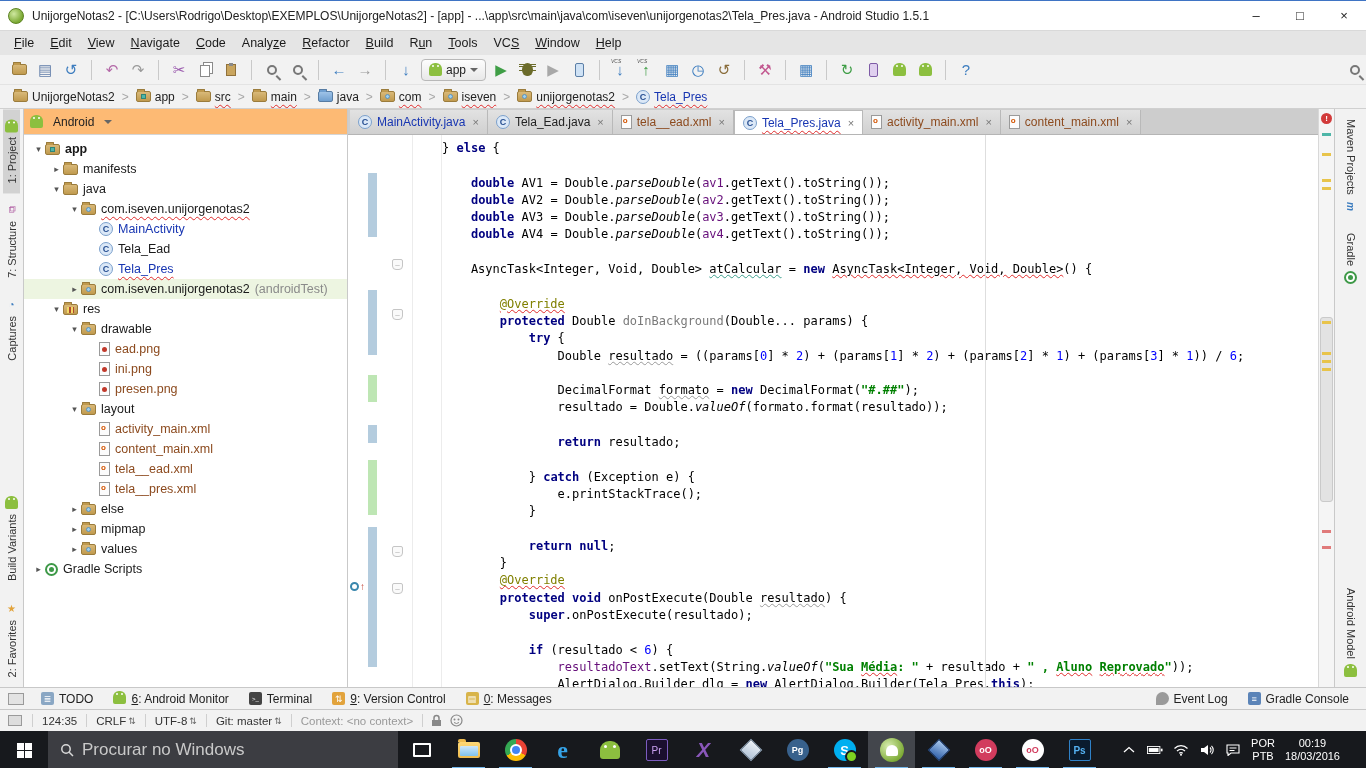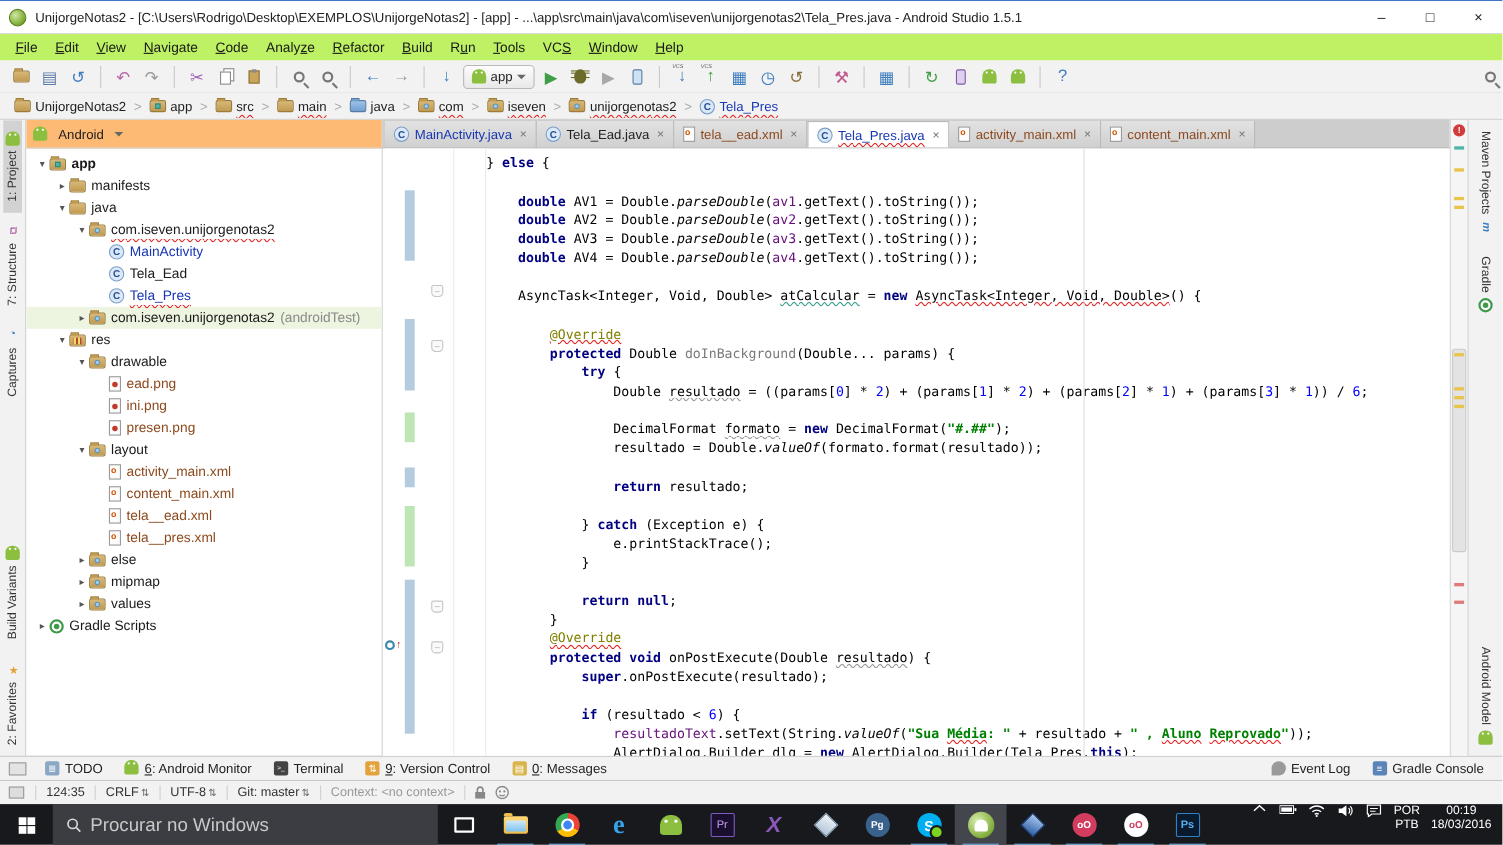--- a/index.html
+++ b/index.html
@@ -7,21 +7,21 @@
 #ide { width:1366px; height:768px; display:flex; flex-direction:column; border-top:1px solid #3f74c4; }
 
 
 #titlebar { height:30px; background:#fff; display:flex; align-items:center; padding-left:8px; border-bottom:1px solid #d9d9d9; flex:none; }
 .as-logo { width:16px; height:16px; border-radius:50%; background:radial-gradient(circle at 35% 35%,#cfe8a0,#7aa832 70%); border:1px solid #5d8422; margin-right:8px; flex:none; }
 #win-title { font-size:12px; color:#222; white-space:nowrap; overflow:hidden; flex:1; }
 #win-controls { display:flex; height:30px; flex:none; }
 .win-btn { width:44px; height:30px; display:flex; align-items:center; justify-content:center; font-size:13px; color:#222; cursor:default; }
 
 
-#menubar { height:24px; background:#bef264; display:flex; align-items:center; padding-left:6px; font-size:12.5px; color:#1a1a1a; flex:none; }
+#menubar { height:24px; background:#e5e5e5; display:flex; align-items:center; padding-left:6px; font-size:12.5px; color:#1a1a1a; flex:none; }
 .menu-item { padding:3px 8px; white-space:nowrap; }
 .menu-item u { text-decoration:underline; }
 
 
 #toolbar { height:30px; background:#f2f2f2; display:flex; align-items:center; padding-left:8px; gap:4px; flex:none; border-bottom:1px solid #e3e3e3; }
 .tb-sep { width:1px; height:20px; background:#c9c9c9; margin:0 5px; flex:none; }
 .tb-ic { width:22px; height:22px; display:flex; align-items:center; justify-content:center; font-size:15px; flex:none; position:relative; }
 .tb-spacer { flex:1; }
 .runconfig { display:flex; align-items:center; gap:4px; border:1px solid #b8b8b8; border-radius:4px; background:linear-gradient(#fdfdfd,#e8e8e8); height:22px; padding:0 7px; font-size:12px; color:#222; }
 .caret { width:0; height:0; border-left:4px solid transparent; border-right:4px solid transparent; border-top:4px solid #666; display:inline-block; }
@@ -162,21 +162,21 @@
 .ap-cube-app { width:16px; height:16px; background:linear-gradient(160deg,#eef3f8,#b0c2d6); border:1px solid #8fa3b8; transform:rotate(45deg); }
 .ap-postgresql { width:22px; height:22px; border-radius:50%; background:#38618c; color:#fff; font-size:9px; font-weight:bold; display:flex; align-items:center; justify-content:center; }
 .ap-skype { width:22px; height:22px; border-radius:50%; background:#00aff0; color:#fff; font-size:13px; font-weight:bold; display:flex; align-items:center; justify-content:center; position:relative; }
 .ap-skype::after { content:""; position:absolute; right:-2px; bottom:-2px; width:9px; height:9px; border-radius:50%; background:#7ed321; border:2px solid #17191d; }
 .ap-android-studio { width:24px; height:24px; border-radius:50%; background:radial-gradient(circle at 35% 35%,#d8edb0,#7aa832 75%); display:flex; align-items:center; justify-content:center; }
 .ap-android-studio i { width:12px; height:11px; background:#fff; border-radius:6px 6px 2px 2px; display:block; }
 .ap-virtualbox { width:16px; height:16px; background:linear-gradient(160deg,#a8c8ee,#2f5fa8); border:1px solid #24477e; transform:rotate(45deg); }
 .ap-oo-red { width:22px; height:22px; border-radius:50%; background:#d23c5e; color:#fff; font-size:9px; font-weight:bold; display:flex; align-items:center; justify-content:center; }
 .ap-oo-white { width:22px; height:22px; border-radius:50%; background:#fff; color:#d23c5e; font-size:9px; font-weight:bold; display:flex; align-items:center; justify-content:center; }
 .ap-photoshop { width:22px; height:22px; background:#0a1b2e; border:1px solid #2f81c7; border-radius:2px; color:#55b1f2; font-size:10px; font-weight:bold; display:flex; align-items:center; justify-content:center; }
-#tray { display:flex; align-items:flex-start; gap:10px; margin-left:auto; padding-right:10px; flex:none; }
+#tray { display:flex; align-items:center; gap:10px; margin-left:auto; padding-right:26px; flex:none; }
 .tray-ic { display:flex; align-items:center; justify-content:center; width:16px; }
 .tray-txt { font-size:11px; line-height:13px; text-align:center; white-space:pre; }
 </style>
 </head>
 <body>
 
 <div id="ide">
   <div id="titlebar">
     <span class="as-logo"></span>
     <span id="win-title">UnijorgeNotas2 - [C:\Users\Rodrigo\Desktop\EXEMPLOS\UnijorgeNotas2] - [app] - ...\app\src\main\java\com\iseven\unijorgenotas2\Tela_Pres.java - Android Studio 1.5.1</span>

